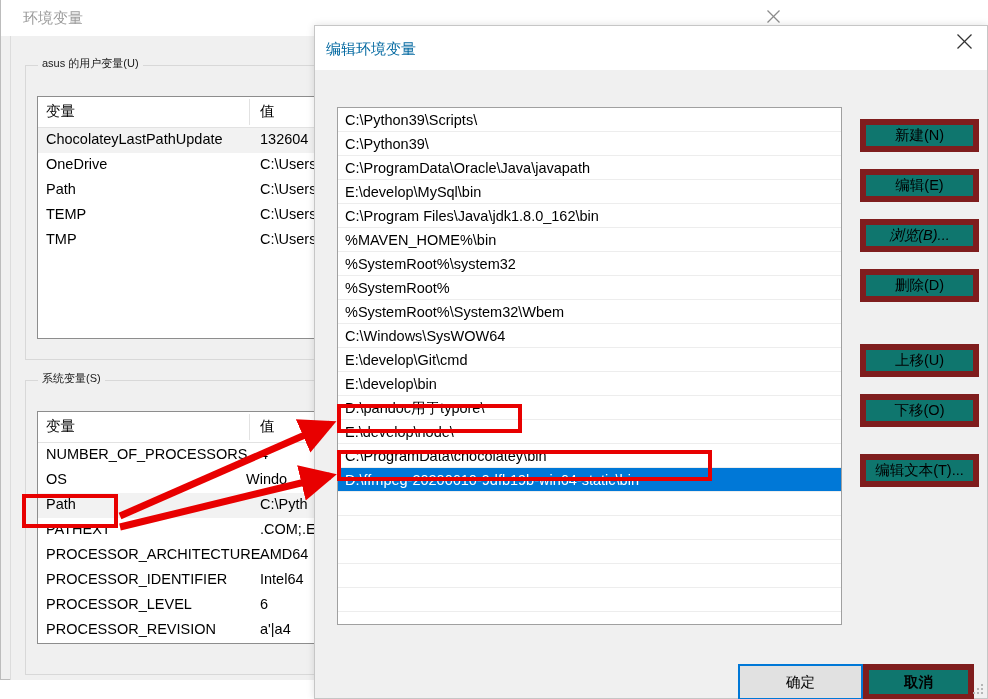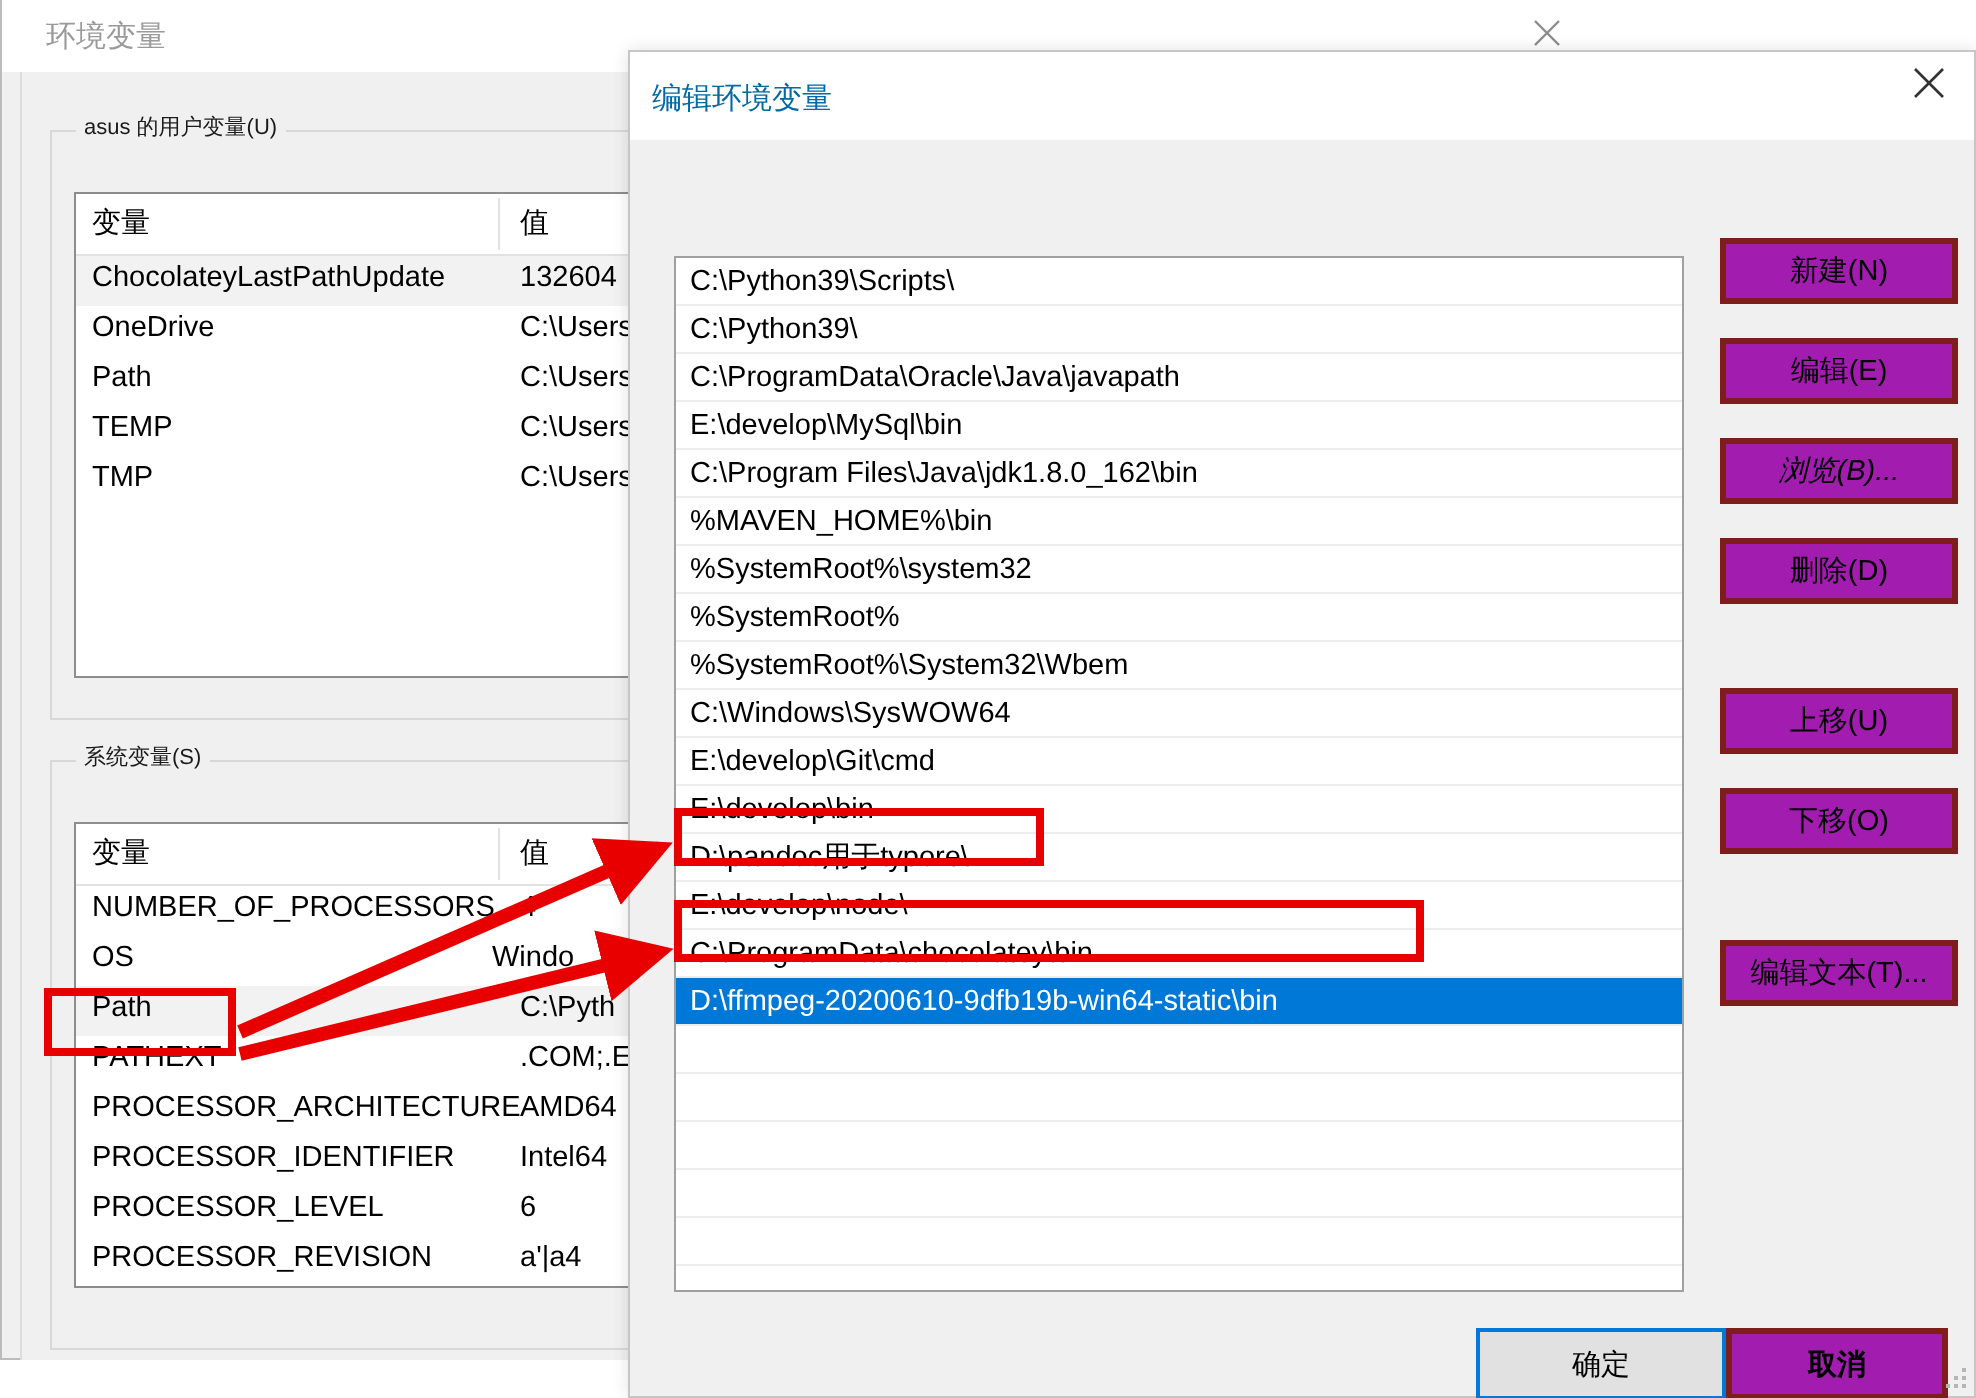--- a/index.html
+++ b/index.html
@@ -146,21 +146,21 @@
     display: flex; align-items: center; justify-content: center;
   }
   #dlg-body {
     position: absolute;
     left: 0; top: 44px; right: 0; bottom: 0;
     background: #f0f0f0;
   }
 
   #path-list {
     position: absolute;
-    left: 22px; top: 58px;
+    left: 22px; top: 37px;
     width: 505px; height: 518px;
     background: #ffffff;
     border: 1px solid #a0a0a0;
     box-sizing: border-box;
     overflow: hidden;
   }
   .path-row {
     position: relative;
     height: 24px;
     line-height: 24px;
@@ -172,22 +172,22 @@
     box-sizing: border-box;
   }
   .path-row.selected {
     background: #0078d7;
     color: #ffffff;
   }
 
   .dlg-btn {
     position: absolute;
     width: 119px; height: 33px;
-    background: #a21caf;
-    border: 3px solid #7f1d1d;
+    background: #0f766e;
+    border: 6px solid #7f1d1d;
     box-sizing: border-box;
     font-size: 14.5px;
     color: #000;
     font-family: "Liberation Sans", "DejaVu Sans", sans-serif;
     display: flex; align-items: center; justify-content: center;
     white-space: nowrap;
     padding: 0;
   }
   .dlg-btn.default {
     border: 2px solid #0078d7;
@@ -361,21 +361,21 @@
           <div class="path-row"></div>
           <div class="path-row"></div>
         </div>
 
       <button class="dlg-btn" style="left:545px; top:49px;">新建(N)</button>
       <button class="dlg-btn" style="left:545px; top:99px;">编辑(E)</button>
       <button class="dlg-btn" style="left:545px; top:149px;font-style:italic;">浏览(B)...</button>
       <button class="dlg-btn" style="left:545px; top:199px;">删除(D)</button>
       <button class="dlg-btn" style="left:545px; top:274px;">上移(U)</button>
       <button class="dlg-btn" style="left:545px; top:324px;">下移(O)</button>
-      <button class="dlg-btn" style="left:545px; top:400px;">编辑文本(T)...</button>
+      <button class="dlg-btn" style="left:545px; top:384px;">编辑文本(T)...</button>
 
       <button class="dlg-btn default" style="left:423px; top:594px; width:125px; height:36px;">确定</button>
       <button class="dlg-btn" style="left:548px; top:594px; width:111px; height:36px;font-weight:bold;">取消</button>
 
       <div id="watermark" style="left:384px; top:628px; position:absolute;">https://blog.csdn.net/qq_38210636</div>
 
       <div id="resize-grip">
         <i style="right:0; bottom:0;"></i>
           <i style="right:4px; bottom:0;"></i>
           <i style="right:8px; bottom:0;"></i>

